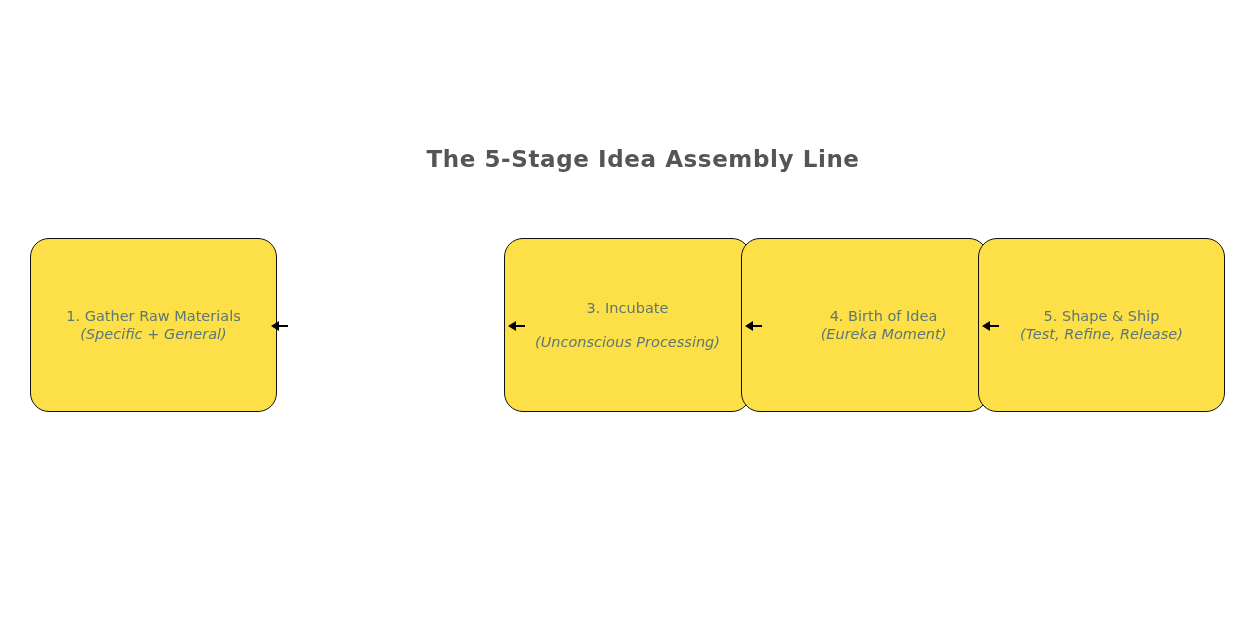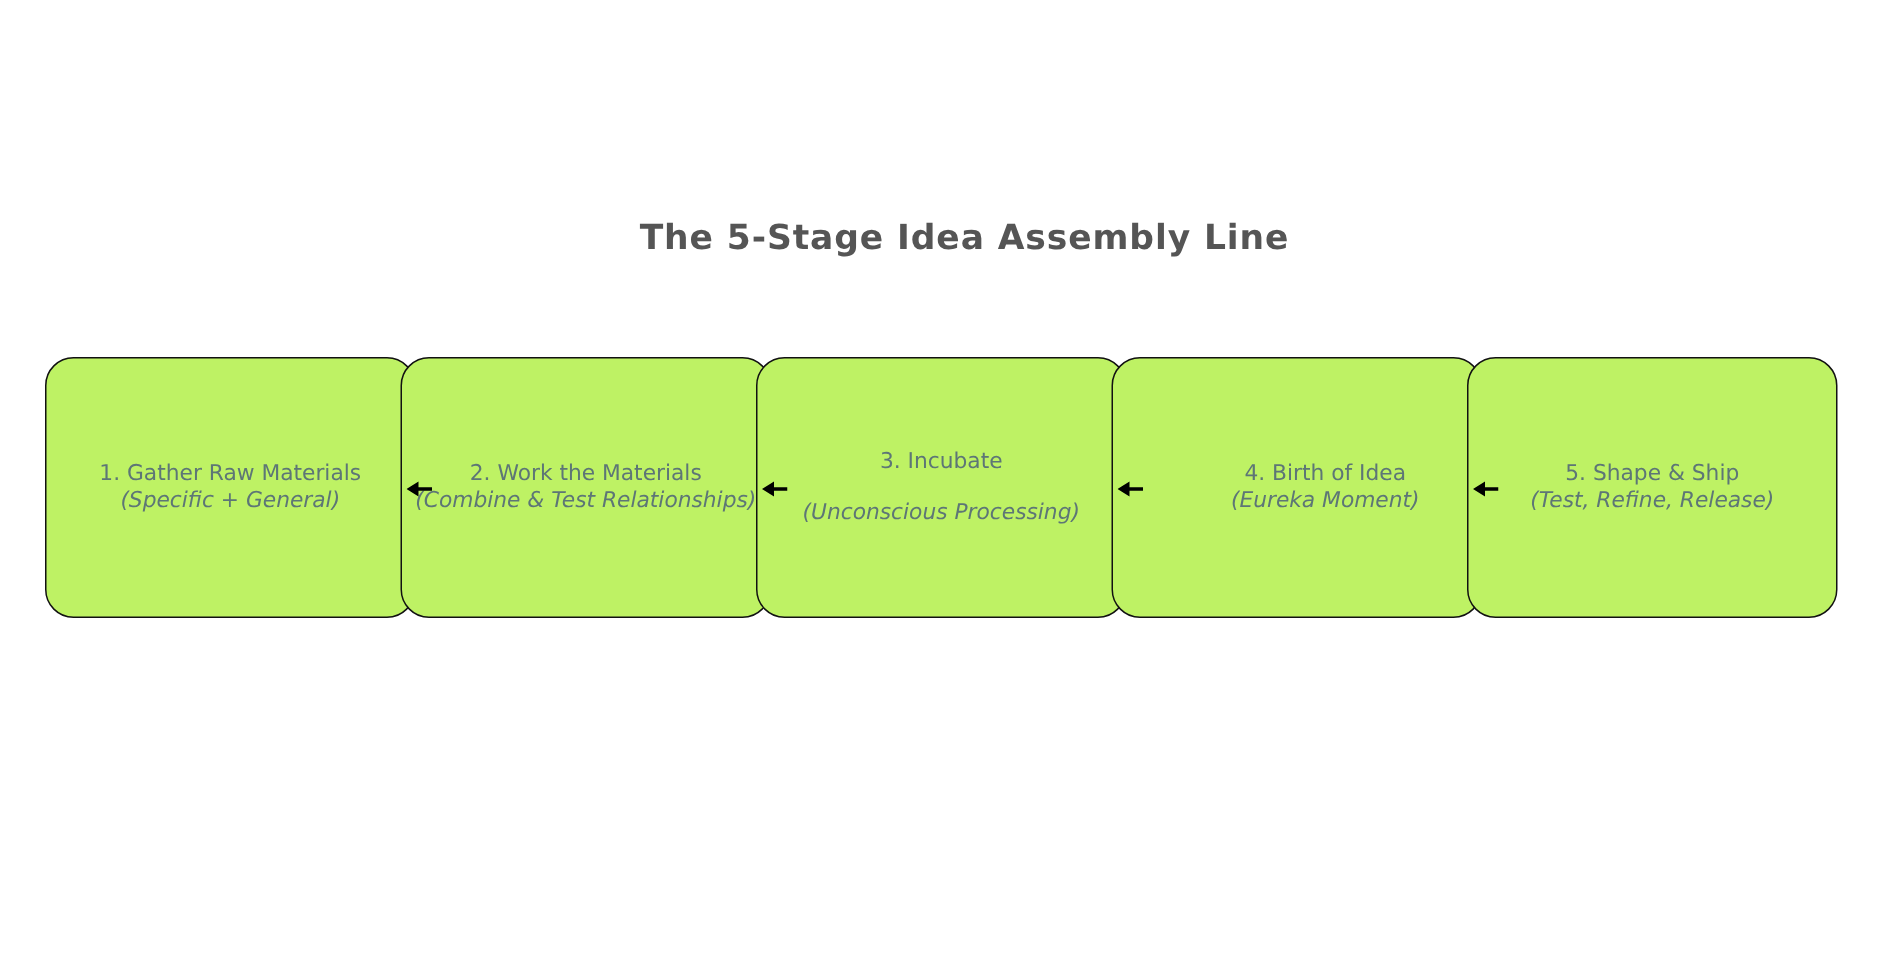--- a/index.html
+++ b/index.html
@@ -25,21 +25,21 @@
     font-weight: bold;
     letter-spacing: 0.6px;
     color: #555555;
   }
   .stage {
     position: absolute;
     top: 238px;
     width: 247px;
     height: 174px;
     box-sizing: border-box;
-    background: #bef264;
+    background: #fde047;
     border: 1.5px solid #111111;
     border-radius: 19px;
     display: flex;
     flex-direction: column;
     justify-content: center;
     align-items: center;
     text-align: center;
     color: #5d7676;
     font-size: 14.5px;
     line-height: 18.5px;
@@ -67,24 +67,20 @@
 
 <div class="canvas">
 
   <div class="diagram-title">The 5-Stage Idea Assembly Line</div>
 
   <div class="stage s1">
     <div>1. Gather Raw Materials</div>
     <div class="subtitle">(Specific + General)</div>
   </div>
 
-  <div class="stage s2">
-    <div>2. Work the Materials</div>
-    <div class="subtitle">(Combine &amp; Test Relationships)</div>
-  </div>
 
   <div class="stage s3">
     <div>3. Incubate</div>
     <div class="subtitle">(Unconscious Processing)</div>
   </div>
 
   <div class="stage s4">
     <div>4. Birth of Idea</div>
     <div class="subtitle">(Eureka Moment)</div>
   </div>

